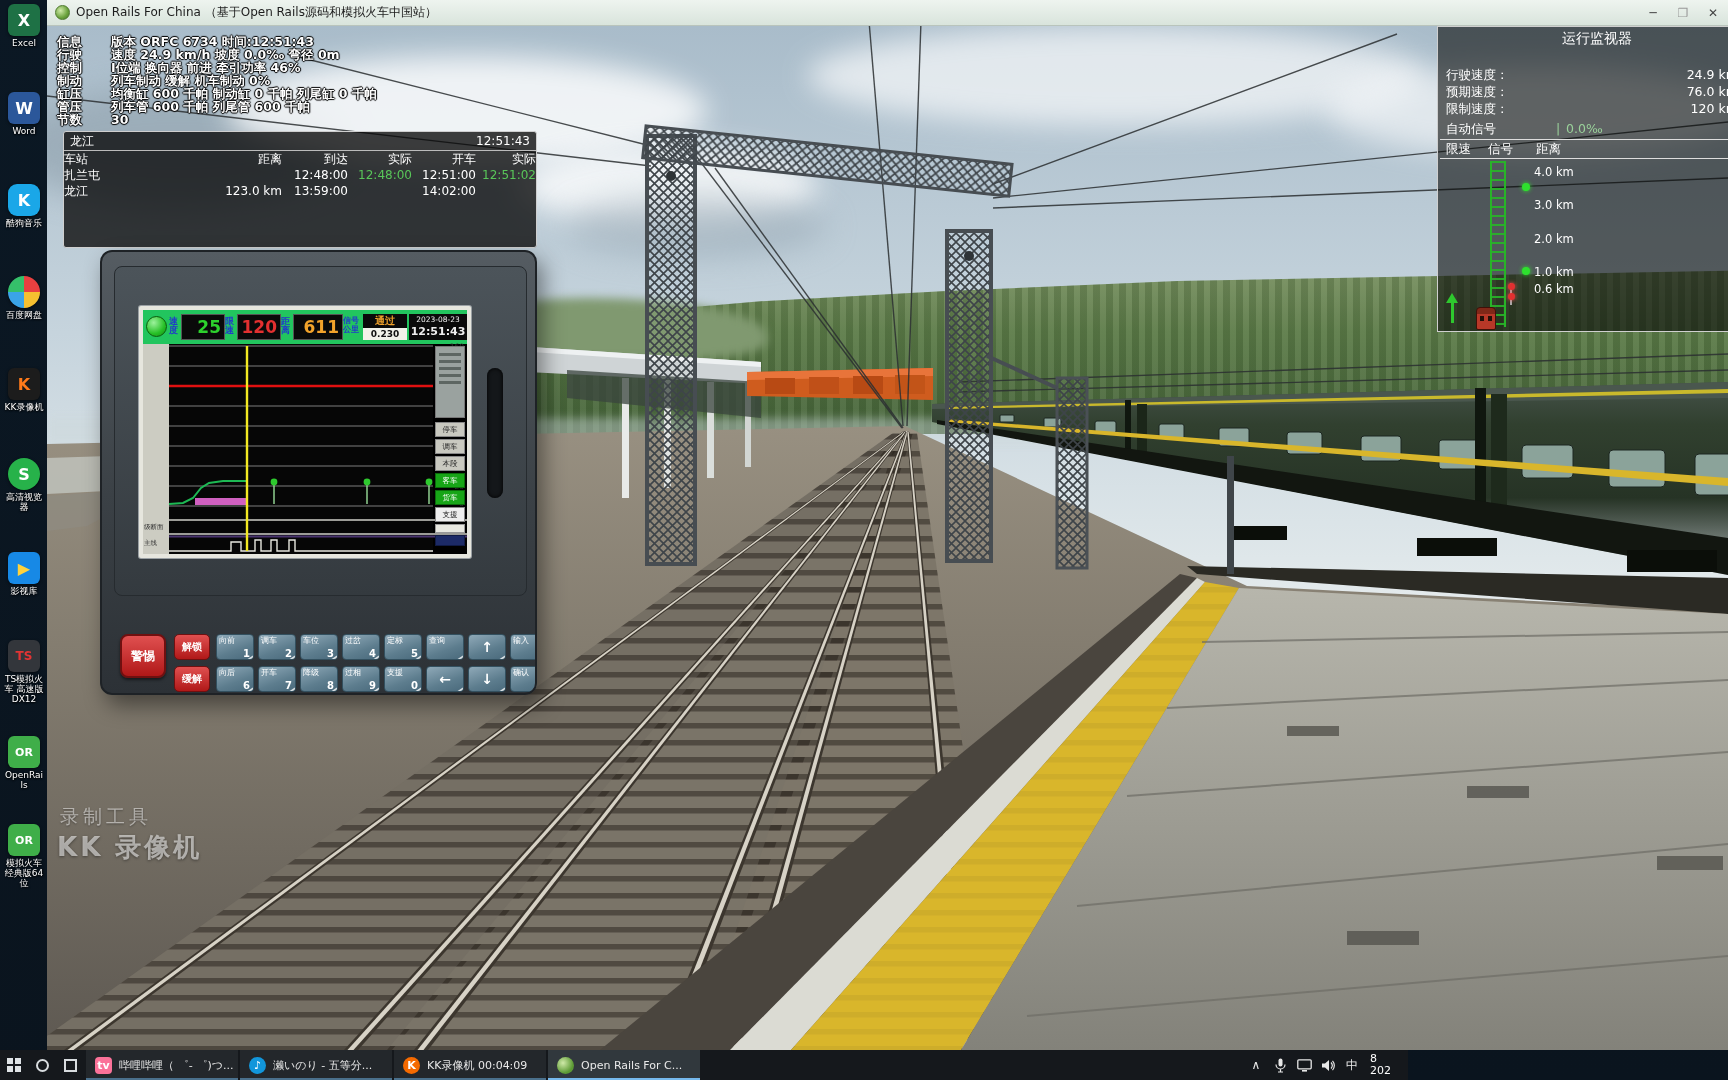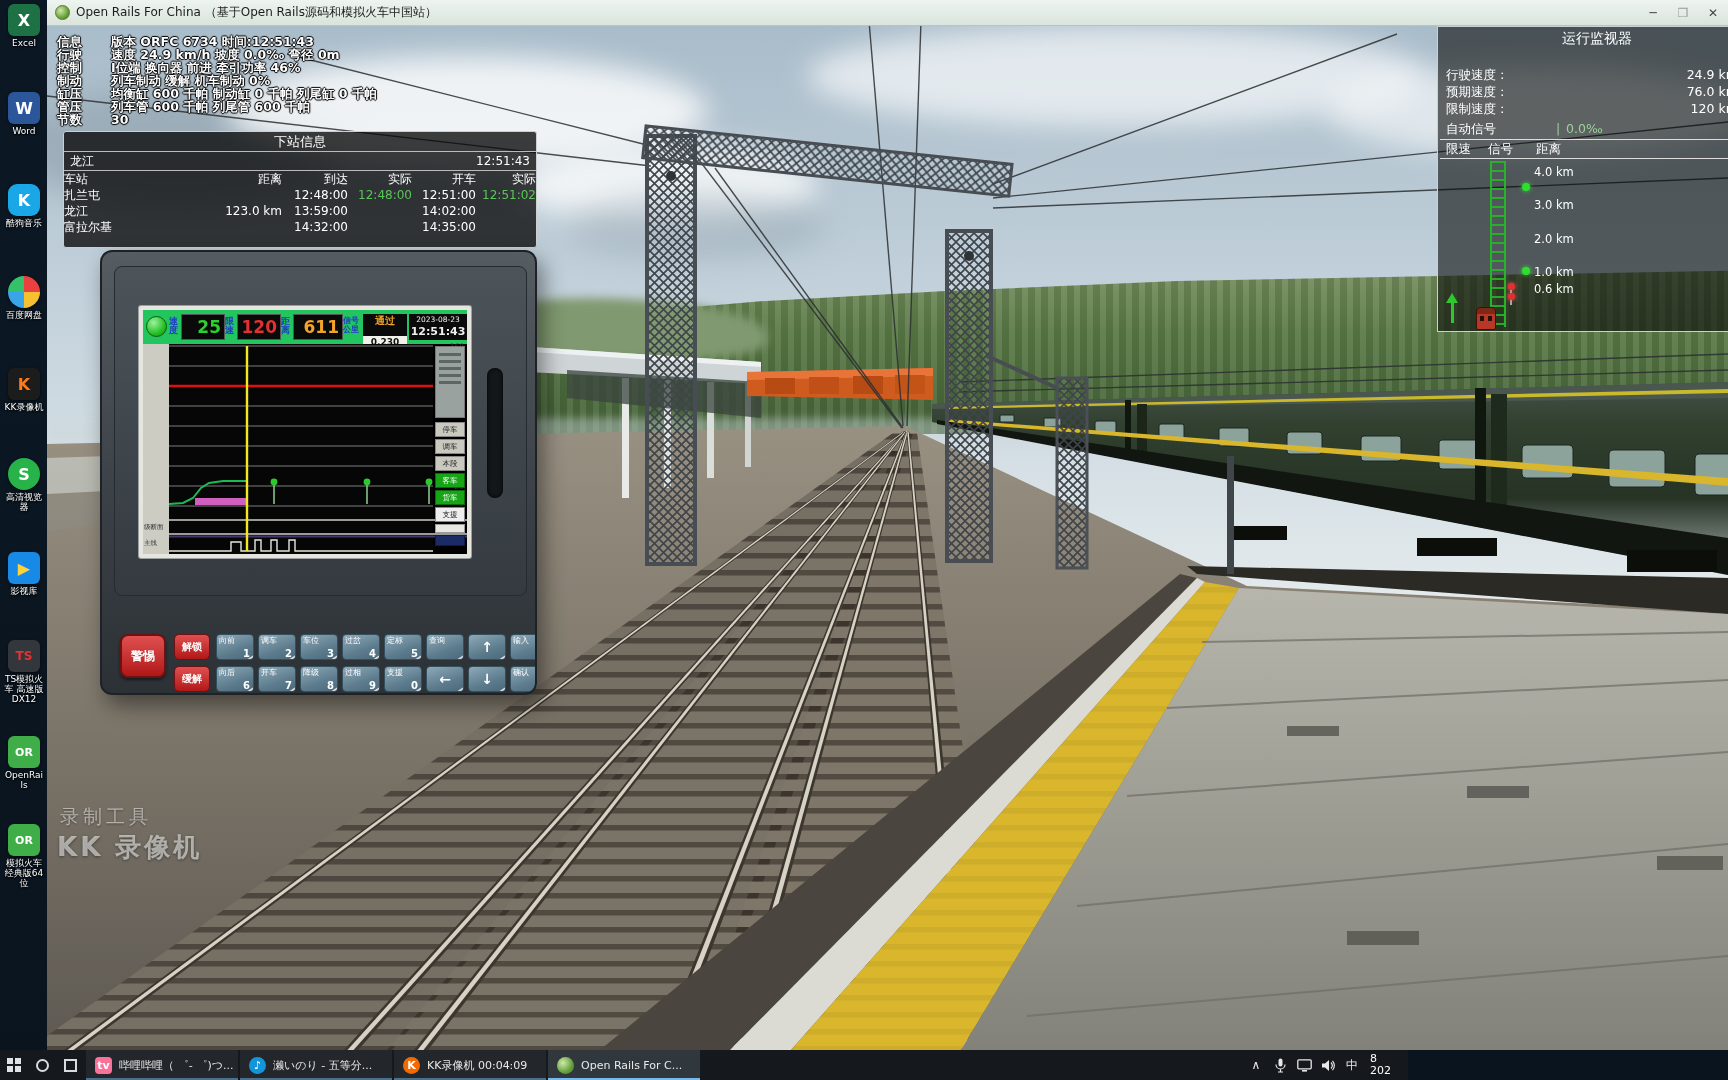--- a/index.html
+++ b/index.html
@@ -41,21 +41,21 @@
   .lkj{position:absolute;left:53px;top:224px;width:437px;height:445px;background:linear-gradient(180deg,#555c62,#3b4146 55%,#2c3136);border:2px solid #1e2226;border-radius:12px;box-shadow:6px 10px 22px rgba(0,0,0,.45);overflow:hidden;}
   .lkj .bezel{position:absolute;left:12px;top:14px;width:413px;height:330px;background:linear-gradient(180deg,#4c545a,#343a3f);border-radius:8px;border:1px solid #262b2f;}
   .slotbar{position:absolute;left:385px;top:116px;width:16px;height:130px;background:#14171a;border-radius:8px;box-shadow:inset 0 0 4px #000;}
   .screenframe{position:absolute;left:37px;top:54px;width:332px;height:252px;background:#e6e6de;border-radius:2px;box-shadow:0 0 0 1px #9aa0a4;}
   .screen{position:absolute;left:41px;top:58px;width:324px;height:244px;background:#000;overflow:hidden;}
   .topstrip{position:absolute;left:0;top:0;width:324px;height:34px;background:#22c55e;}
   .lamp{position:absolute;left:3px;top:6px;width:21px;height:21px;border-radius:50%;background:radial-gradient(circle at 35% 30%,#9cf29c,#27c027 60%,#128a12);border:1px solid #0c5c0c;}
   .vlab{position:absolute;width:13px;font-size:9px;line-height:9px;color:#2238cc;font-weight:700;word-break:break-all;top:7px;}
   .vbox{position:absolute;top:4px;height:26px;background:#0a0a0a;border:1px solid #555;text-align:right;font-weight:700;font-size:17px;line-height:24px;padding-right:3px;}
   .sigbox{position:absolute;top:4px;width:44px;height:26px;}
-  .sigtop{height:22px;background:#0a0a0a;color:#f2a32b;font-size:10px;font-weight:700;text-align:center;line-height:14px;}
+  .sigtop{height:14px;background:#0a0a0a;color:#f2a32b;font-size:10px;font-weight:700;text-align:center;line-height:14px;}
   .sigbot{height:12px;background:#f2f2ea;color:#111;font-size:9px;font-weight:700;text-align:center;line-height:12px;}
   .dtbox{position:absolute;top:4px;width:58px;height:26px;background:#0a0a0a;color:#eee;text-align:center;}
   .dtbox .d1{font-size:7.5px;line-height:11px;}
   .dtbox .d2{font-size:11px;font-weight:700;line-height:13px;}
   .gutter{position:absolute;left:0;top:34px;width:26px;height:210px;background:#ccccc2;}
   .ytick{position:absolute;right:3px;font-size:7.5px;color:#333;line-height:8px;}
   .rowlab{position:absolute;left:1px;font-size:6.5px;color:#333;}
   .sidestrip{position:absolute;left:292px;top:36px;width:31px;}
   .sideinfo{width:30px;height:72px;background:#9aa29f;border:1px solid #777;margin-bottom:4px;padding:2px 2px;}
   .sideinfo i{display:block;height:3px;margin:4px 1px;background:#5d6662;}
@@ -353,21 +353,20 @@
             <span class="outl">管压</span>
             <span class="outl">列车管 600 千帕 列尾管 600 千帕</span>
           </div>
         <div class="hudrow">
             <span class="outl">节数</span>
             <span class="outl">30</span>
           </div>
       </div>
 
       <div class="stn">
-        <div class="ttl">下站信息</div>
         <div class="cur">
           <span>龙江</span>
           <span>12:51:43</span>
         </div>
         <div class="srow">
           <span>车站</span>
             <span>距离</span>
             <span>到达</span>
             <span>实际</span>
             <span>开车</span>
@@ -380,28 +379,20 @@
             <span class="grn">12:48:00</span>
             <span>12:51:00</span>
             <span class="grn">12:51:02</span>
         </div>
         <div class="srow">
           <span>龙江</span>
             <span>123.0 km</span>
             <span>13:59:00</span>
             <span></span>
             <span>14:02:00</span>
-            <span></span>
-        </div>
-        <div class="srow">
-          <span>富拉尔基</span>
-            <span></span>
-            <span>14:32:00</span>
-            <span></span>
-            <span>14:35:00</span>
             <span></span>
         </div>
       </div>
 
       <div class="lkj">
         <div class="bezel"></div>
         <div class="slotbar"></div>
         <div class="screenframe"></div>
         <div class="screen">
           <div class="topstrip">

